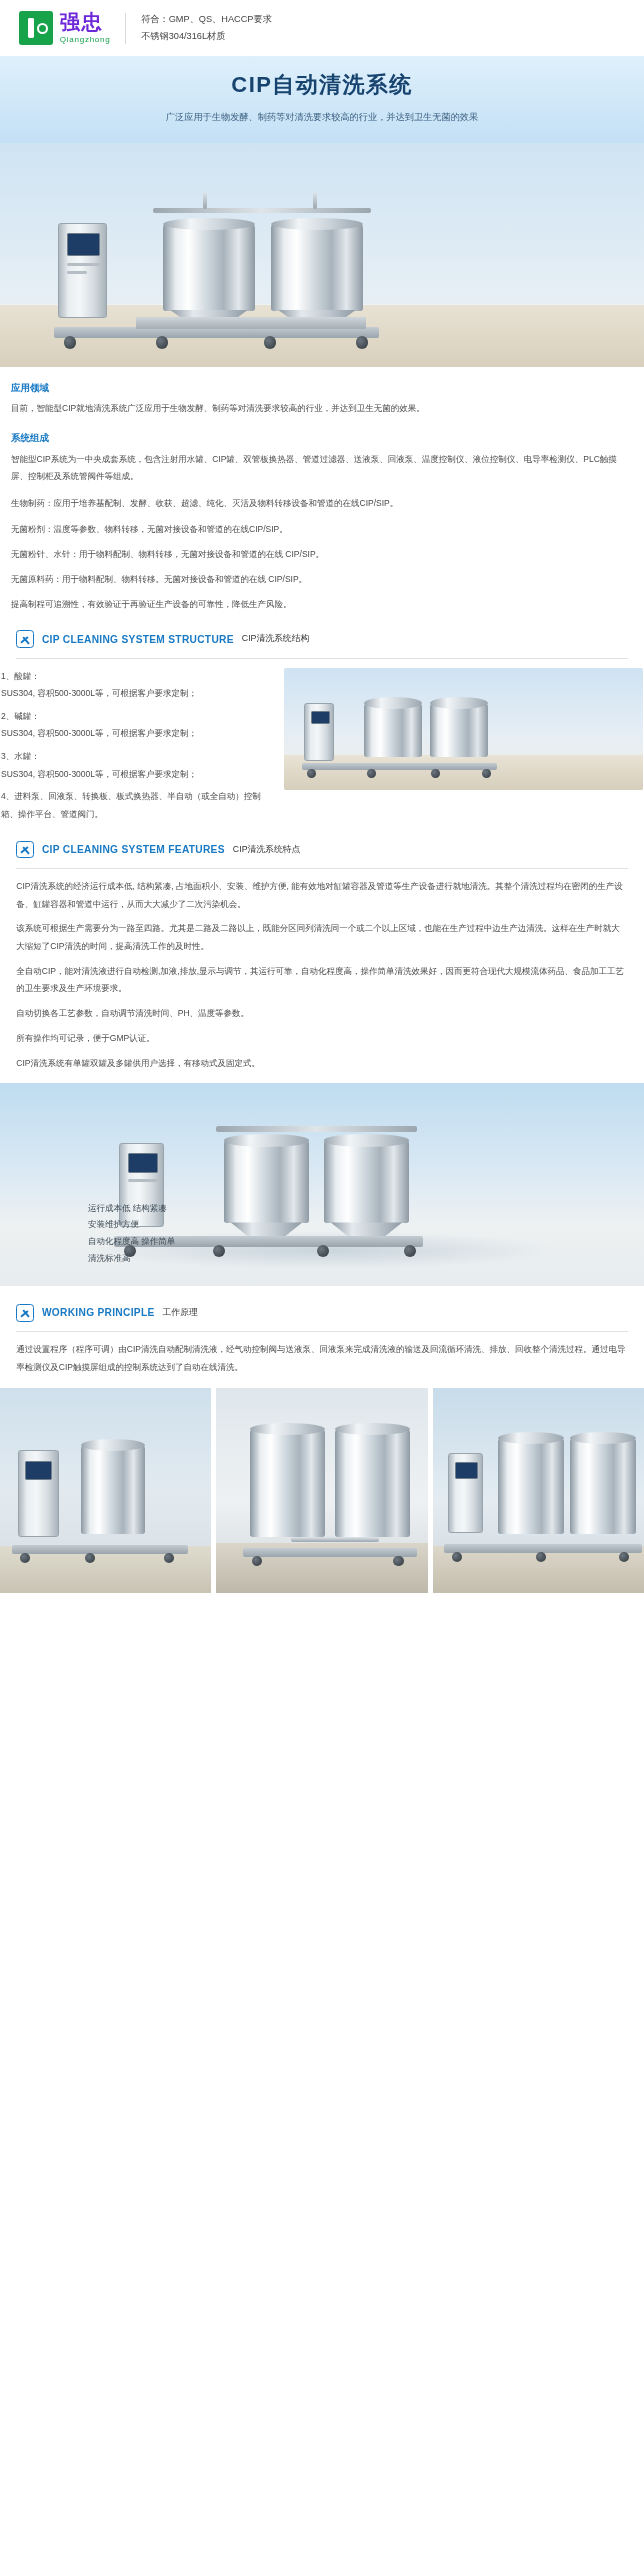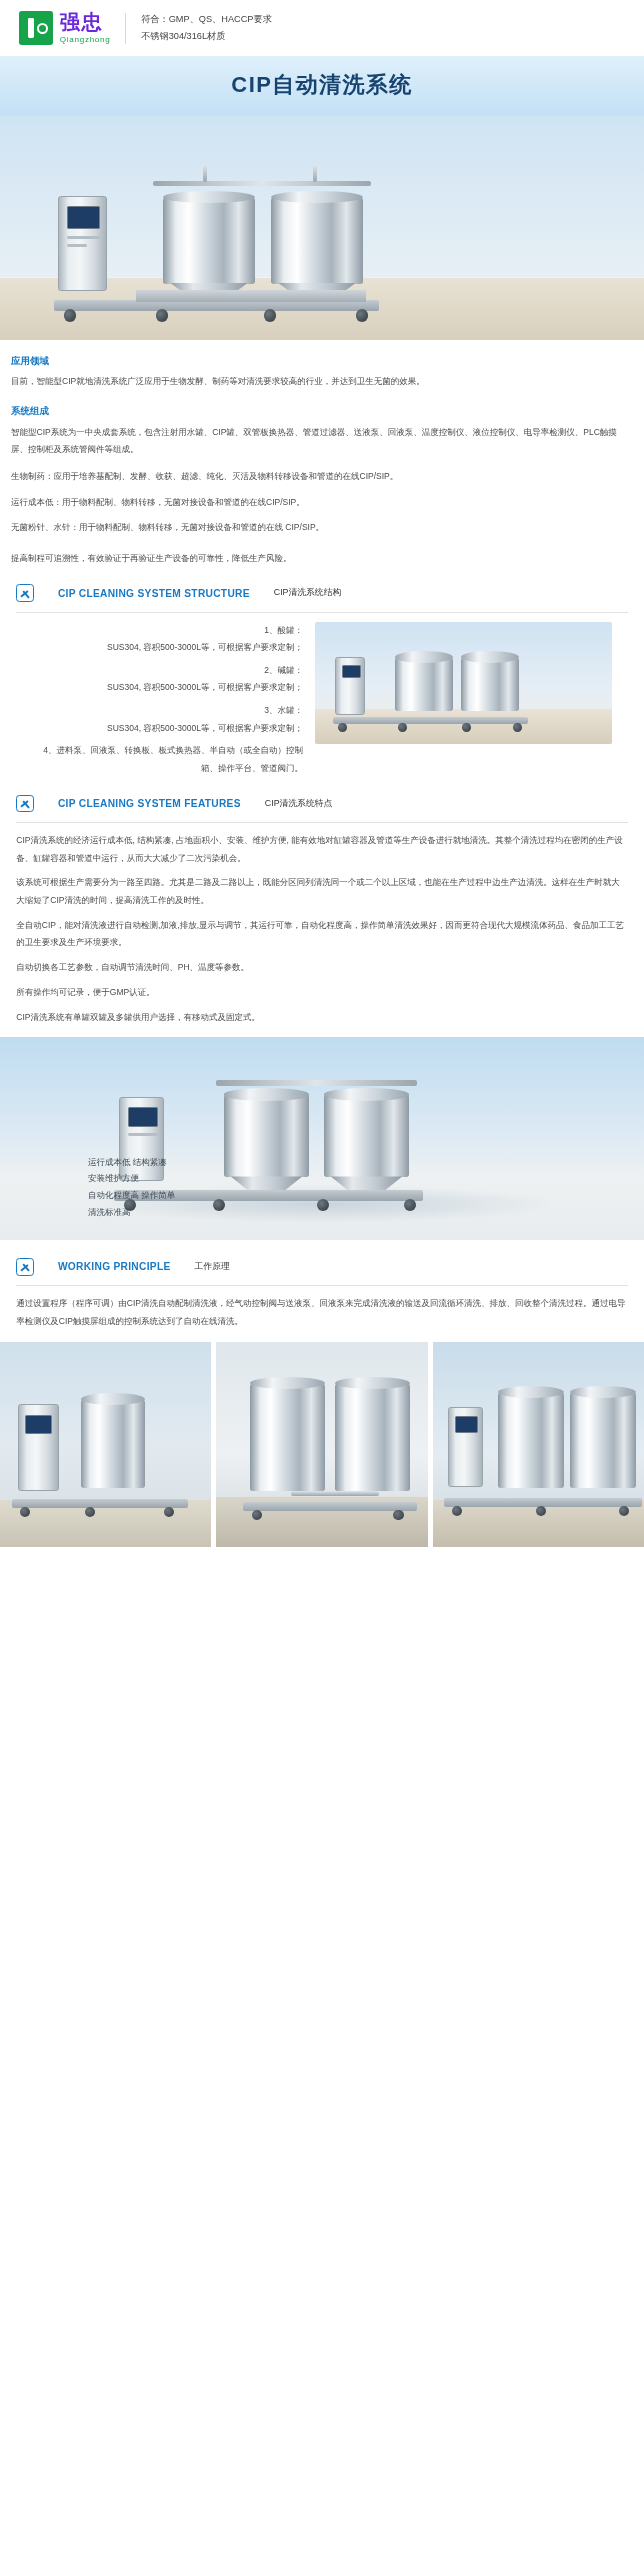--- a/index.html
+++ b/index.html
@@ -158,21 +158,21 @@
     font-size: 8.5px;
     line-height: 2.0;
     color: #4a4a4a;
   }
   .body-text p { margin-bottom: 2px; }
 
   
   .blue-head {
     display: flex;
     align-items: center;
-    gap: 24px;
+    gap: 8px;
     margin: 17.6px 16.3px 9.5px;
   }
   .blue-head .ico {
     width: 17.6px; height: 17.6px;
     flex: none;
     border: 1.4px solid #1879c4;
     border-radius: 3.4px;
     position: relative;
   }
   .blue-head .ico:before {
@@ -200,23 +200,22 @@
   .head-rule {
     height: 0.7px;
     background: #e2e2e2;
     margin: 0 16.3px 9.5px;
   }
 
   
   .two-col {
     display: flex;
     gap: 12.2px;
-    padding: 0 32px;
+    padding: 0 1px;
     align-items: flex-start;
-    text-align: right;
   }
   .two-col .col-left { width: 271px; font-size: 8.5px; line-height: 2.05; color: #4a4a4a; }
   .two-col .col-right {
     flex: 1;
     height: 122px;
     position: relative;
     border-radius: 2px;
     overflow: hidden;
     background: linear-gradient(180deg,#cfe3f2 0%,#e6eef5 55%,#efece2 100%);
   }
@@ -290,20 +289,21 @@
     </div>
     <div class="header-divider"></div>
     <div class="header-claims">
       <div>符合：GMP、QS、HACCP要求</div>
       <div>不锈钢304/316L材质</div>
     </div>
   </div>
 
   <div class="hero-band">
     <div class="hero-title">CIP自动清洗系统</div>
+    <div class="hero-sub">广泛应用于生物发酵、制药等对清洗要求较高的行业，并达到卫生无菌的效果</div>
   </div>
 
   <div class="hero-photo">
     <div class="hero-wallline"></div>
     <div class="hero-floor"></div>
 
     <div class="mach cabinet" style="left:58px; top:80px; width:49px; height:95px;">
       <div class="screen" style="left:8.1px; top:9.5px; width:33px; height:23px;"></div>
       <div style="position:absolute;left:8.1px;top:39px;width:33px;height:3.4px;background:#b5bec5;border-radius:1.4px;"></div>
       <div style="position:absolute;left:8.1px;top:47px;width:20.3px;height:3.4px;background:#b5bec5;border-radius:1.4px;"></div>
@@ -336,24 +336,25 @@
     <div class="body-text">
       <p>目前，智能型CIP就地清洗系统广泛应用于生物发酵、制药等对清洗要求较高的行业，并达到卫生无菌的效果。</p>
     </div>
 
     <div class="sect-label">系统组成</div>
     <div class="body-text">
       <p>智能型CIP系统为一中央成套系统，包含注射用水罐、CIP罐、双管板换热器、管道过滤器、送液泵、回液泵、温度控制仪、液位控制仪、电导率检测仪、PLC触摸屏、控制柜及系统管阀件等组成。</p>
       <p style="height:6.8px"></p>
       <p>生物制药：应用于培养基配制、发酵、收获、超滤、纯化、灭活及物料转移设备和管道的在线CIP/SIP。</p>
       <p style="height:4.1px"></p>
-      <p>运行成本低：用于物料配制、物料转移，无菌对接设备和管道的在线CIP/SIP。</p>
+      <p>无菌粉剂：温度等参数、物料转移，无菌对接设备和管道的在线CIP/SIP。</p>
       <p style="height:4.1px"></p>
       <p>无菌粉针、水针：用于物料配制、物料转移，无菌对接设备和管道的在线 CIP/SIP。</p>
       <p style="height:4.1px"></p>
+      <p>无菌原料药：用于物料配制、物料转移。无菌对接设备和管道的在线 CIP/SIP。</p>
       <p style="height:4.1px"></p>
       <p>提高制程可追溯性，有效验证于再验证生产设备的可靠性，降低生产风险。</p>
     </div>
   </div>
 
   <div class="blue-head">
     <span class="ico"></span>
     <span class="en">CIP CLEANING SYSTEM STRUCTURE</span>
     <span class="cn">CIP清洗系统结构</span>
   </div>

